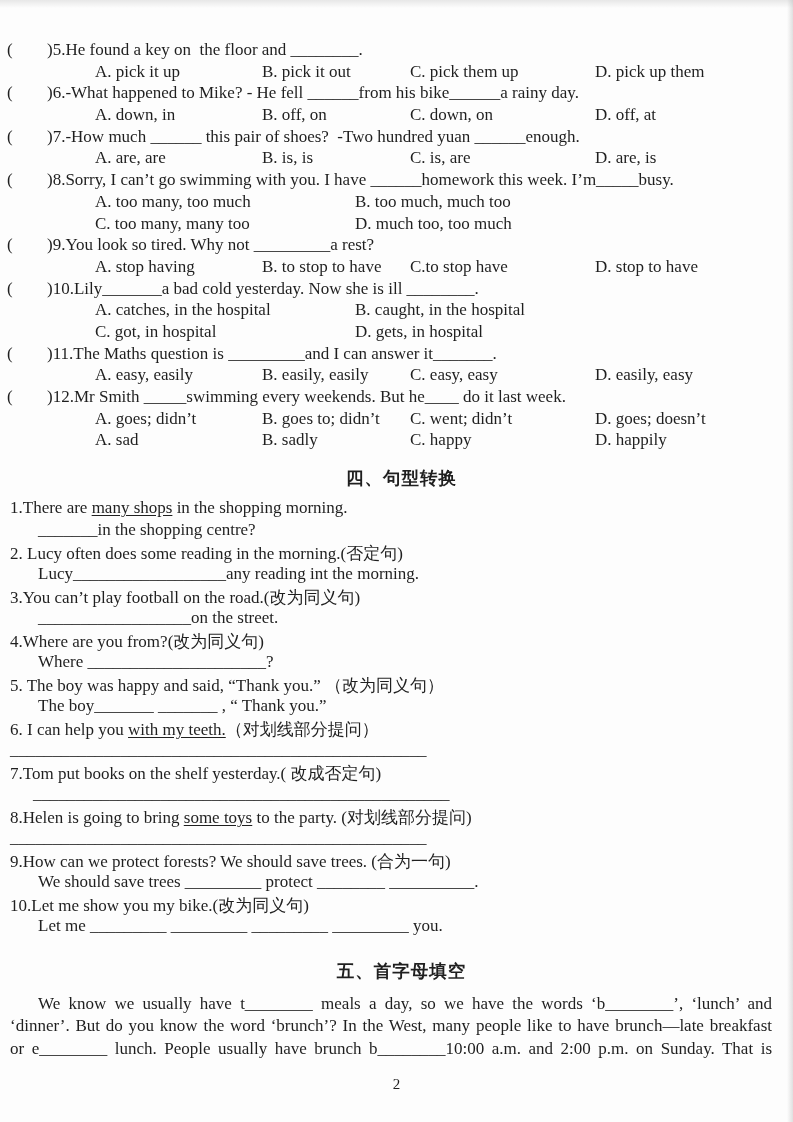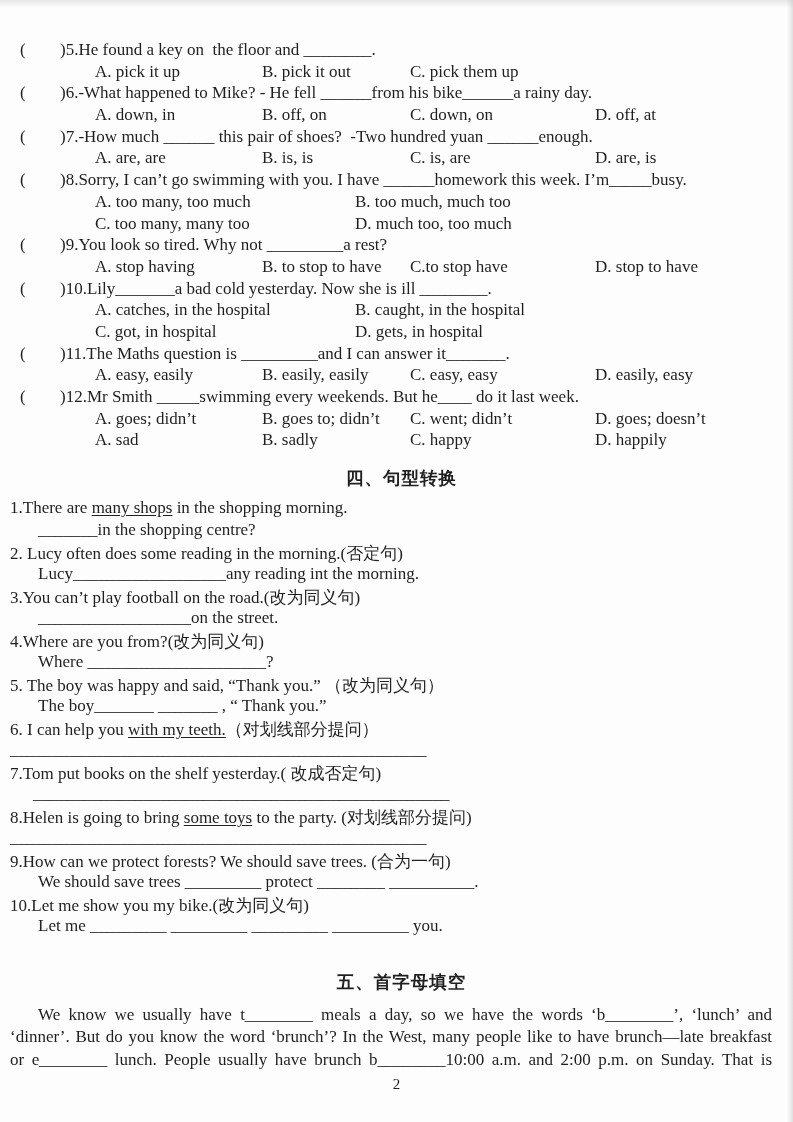--- a/index.html
+++ b/index.html
@@ -20,34 +20,34 @@
     pointer-events:none;
   }
   .page::after {
     content:""; position:absolute; top:0; right:0; bottom:0; width:6px;
     background:linear-gradient(to left, rgba(175,175,175,.38), rgba(175,175,175,0));
     pointer-events:none;
   }
 
   
   .mcq { padding-top:40px; }
-  .mcq-line { height:21.7px; white-space:pre; padding-left:20px; }
+  .mcq-line { height:21.7px; white-space:pre; padding-left:7px; }
   .bracket { display:inline-block; width:40px; }
   .opts { height:21.7px; display:grid; margin-left:95px; white-space:pre; }
   .opts4 { grid-template-columns:167px 148px 185px auto; }
   .opts2 { grid-template-columns:260px auto; }
 
   
   .sec-heading {
     font-size:17.5px; font-weight:700;
     margin:14px 0 8px 10px;
     letter-spacing:1px;
     text-align:center;
   }
-  .sec-heading.h5 { margin-top:32px;font-family:Liberation Serif, serif; }
+  .sec-heading.h5 { margin-top:21px;font-family:Liberation Serif, serif; }
 
   
   .sec4 .line { height:22px; white-space:pre; margin-left:10px; }
   .sec4 .ans  { margin-left:38px; }
   .sec4 .rule { margin-left:10px; }
   .sec4 .rule-ind { margin-left:33px; }
   .u { text-decoration:underline; text-underline-offset:2px; }
 
   
   .sec5-par { margin:10px 10px 8px 10px; width:762px; }
@@ -59,21 +59,21 @@
     position:absolute; left:0; right:0; top:1076px;
     text-align:center; font-size:15px;
   }
 </style>
 </head>
 <body>
 
 <div class="page">
   <div class="mcq">
       <div class="mcq-line"><span class="bracket">(</span><span>)5.He found a key on  the floor and ________.</span></div>
-      <div class="opts opts4"><span>A. pick it up</span><span>B. pick it out</span><span>C. pick them up</span></div>
+      <div class="opts opts4"><span>A. pick it up</span><span>B. pick it out</span><span>C. pick them up</span><span>D. pick up them</span></div>
       <div class="mcq-line"><span class="bracket">(</span><span>)6.-What happened to Mike? - He fell ______from his bike______a rainy day.</span></div>
       <div class="opts opts4"><span>A. down, in</span><span>B. off, on</span><span>C. down, on</span><span>D. off, at</span></div>
       <div class="mcq-line"><span class="bracket">(</span><span>)7.-How much ______ this pair of shoes?  -Two hundred yuan ______enough.</span></div>
       <div class="opts opts4"><span>A. are, are</span><span>B. is, is</span><span>C. is, are</span><span>D. are, is</span></div>
       <div class="mcq-line"><span class="bracket">(</span><span>)8.Sorry, I can’t go swimming with you. I have ______homework this week. I’m_____busy.</span></div>
       <div class="opts opts2"><span>A. too many, too much</span><span>B. too much, much too</span></div>
       <div class="opts opts2"><span>C. too many, many too</span><span>D. much too, too much</span></div>
       <div class="mcq-line"><span class="bracket">(</span><span>)9.You look so tired. Why not _________a rest?</span></div>
       <div class="opts opts4"><span>A. stop having</span><span>B. to stop to have</span><span>C.to stop have</span><span>D. stop to have</span></div>
       <div class="mcq-line"><span class="bracket">(</span><span>)10.Lily_______a bad cold yesterday. Now she is ill ________.</span></div>

